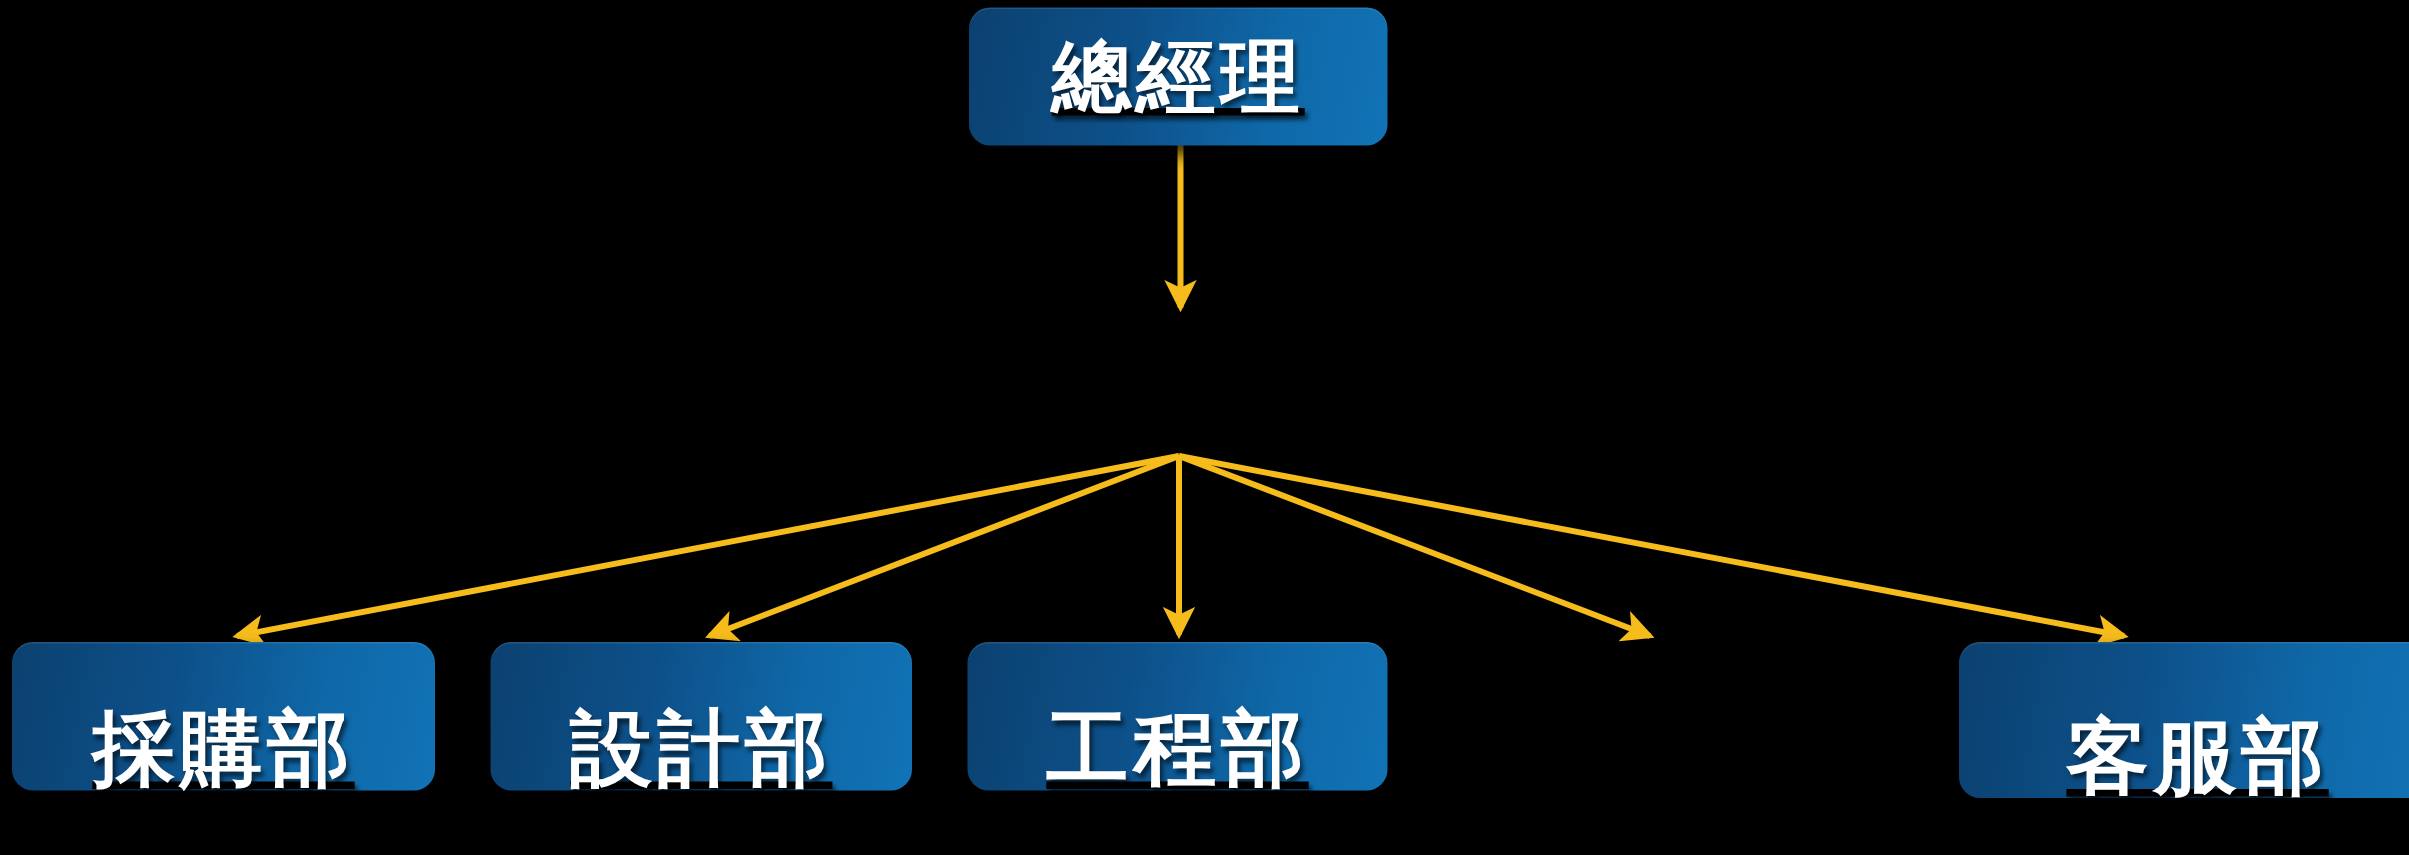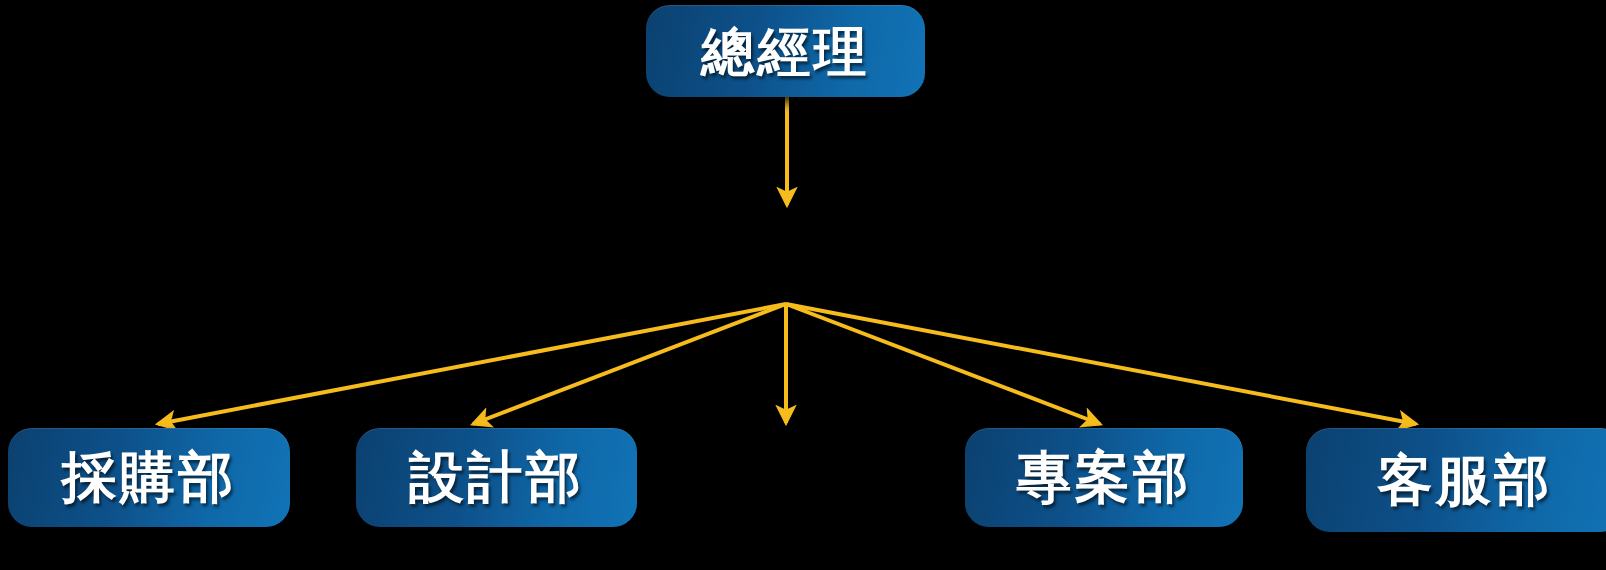--- a/index.html
+++ b/index.html
@@ -27,25 +27,26 @@
     pointer-events: none;
   }
 
   
   .node {
     position: absolute;
     z-index: 2;
     display: flex;
     align-items: center;
     justify-content: center;
-    border-radius: 24px;
+    border-radius: 14px;
     background: linear-gradient(100deg, #0b4170 0%, #0d5089 38%, #0f68a8 72%, #1173b6 100%);
     box-shadow: 0 6px 10px rgba(0,0,0,0.75),
                 0 1px 0 rgba(255,255,255,0.10) inset;
     box-sizing: border-box;
+    text-decoration: underline;
   }
   .node-label {
     color: #ffffff;
     font-weight: 700;
     letter-spacing: 0.06em;
     line-height: 1;
     white-space: nowrap;
     text-shadow: 2px 3px 3px rgba(0,0,0,0.55);
   }
 
@@ -57,25 +58,25 @@
   #node-gm .node-label { font-size: 53px; }
 
   
   #node-ops {
     left: 623px;  top: 212px;
     width: 340px; height: 92px;
   }
   #node-ops .node-label { font-size: 53px; }
 
   
-  .node-leaf { top: 428px; height: 99px; }
+  .node-leaf { top: 428px; height: 99px; align-items: flex-end; }
   .node-leaf .node-label { font-size: 55px; }
 
   #node-procurement { left: 8px;    width: 282px; }
-  #node-design      { left: 327px;  width: 281px; margin-left: 29px; }
+  #node-design      { left: 327px;  width: 281px; }
   #node-engineering { left: 645px;  width: 280px; }
   #node-project     { left: 965px;  width: 278px; }
   #node-support     { left: 1282px; width: 318px; height: 104px; margin-left: 24px; }
 </style>
 </head>
 <body>
 
 <div id="org-chart">
 
   <svg id="connector-layer" viewBox="0 0 1606 570" width="1606" height="570">
@@ -104,22 +105,22 @@
 
 
   <div class="node node-leaf" id="node-procurement">
     <span class="node-label">採購部</span>
   </div>
 
   <div class="node node-leaf" id="node-design">
     <span class="node-label">設計部</span>
   </div>
 
+  <div class="node node-leaf" id="node-engineering">
+    <span class="node-label">工程部</span>
+  </div>
 
-  <div class="node node-leaf" id="node-project">
-    <span class="node-label">專案部</span>
-  </div>
 
   <div class="node node-leaf" id="node-support">
     <span class="node-label">客服部</span>
   </div>
 
 </div>
 
 </body></html>

